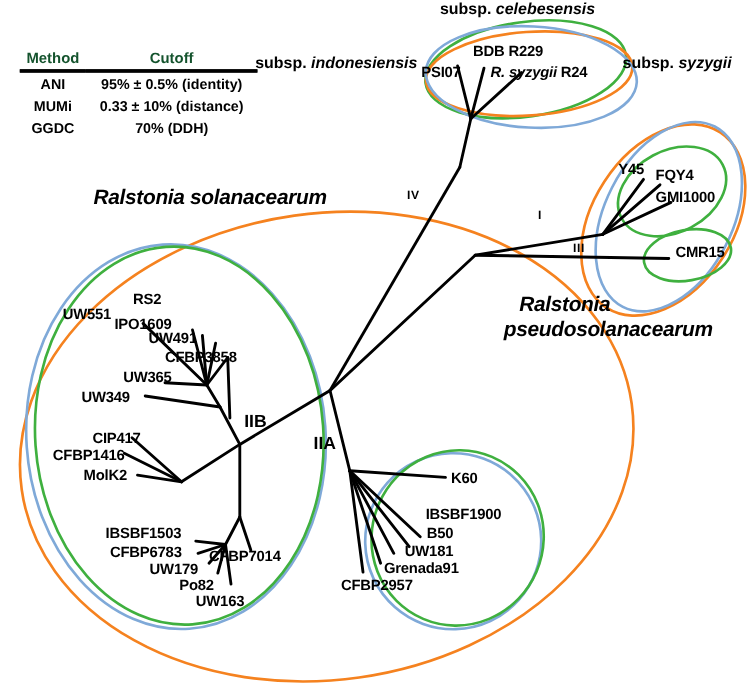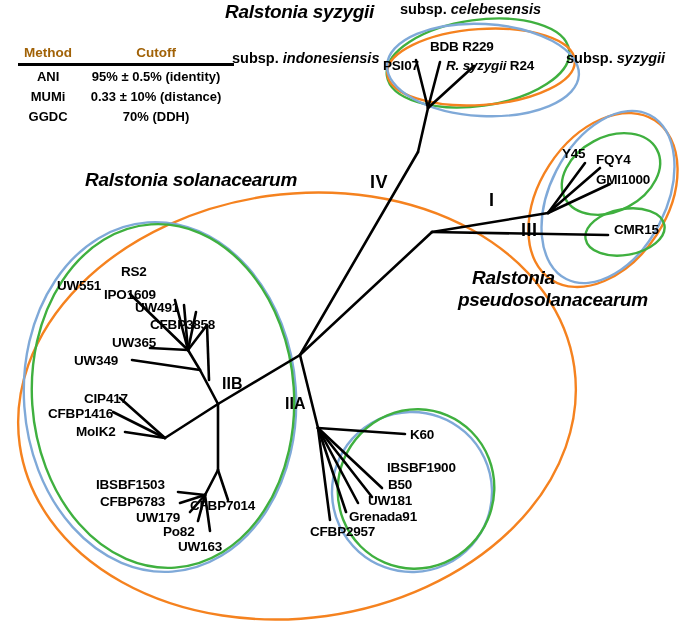--- a/index.html
+++ b/index.html
@@ -29,41 +29,41 @@
     font-family: "Liberation Sans", sans-serif;
     font-weight: bold;
     color: #000000;
     white-space: nowrap;
     line-height: 1;
   }
   .strain { font-size: 13.5px; letter-spacing: -0.2px; }
   .species-title { font-size: 19px; font-style: italic; letter-spacing: -0.3px; }
   .subsp { font-size: 14.5px; }
   .subsp i { font-style: italic; }
-  .phylotype { font-size: 18px; letter-spacing: 0.5px; }
+  .phylotype { font-size: 11px; letter-spacing: 0.5px; }
   .clade { font-size: 16px; letter-spacing: 0px; }
 
   
   #legend {
     position: absolute;
     left: 18px;
     top: 44px;
     width: 216px;
   }
   #legend table {
     border-collapse: collapse;
     width: 100%;
     font-family: "Liberation Sans", sans-serif;
     font-size: 13px;
     font-weight: bold;
   }
   #legend th {
     font-size: 13.5px;
     font-weight: bold;
-    color: #a16207;
+    color: #14532d;
     padding: 1px 2px 3px 2px;
     text-align: center;
     border-bottom: 3.5px solid #000;
   }
   #legend td {
     padding: 2.5px 2px;
     text-align: center;
     font-size: 13px;
     font-weight: bold;
     color: #000;
@@ -174,21 +174,20 @@
           <td>0.33 ± 10% (distance)</td>
         </tr>
         <tr>
           <td class="method m-ggdc">GGDC</td>
           <td>70% (DDH)</td>
         </tr>
       </tbody>
     </table>
   </div>
 
-  <div class="lbl species-title" style="left:225px; top:2px;">Ralstonia syzygii</div>
 
   <div class="lbl species-title" style="left:85px; top:170px;">Ralstonia solanacearum</div>
 
   <div class="lbl species-title" style="left:472px; top:268px;">Ralstonia</div>
   <div class="lbl species-title" style="left:458px; top:290px;">pseudosolanacearum</div>
 
   <div class="lbl subsp" style="left:400px; top:2px;"><span>subsp. </span><i>celebesensis</i></div>
 
   <div class="lbl subsp" style="left:232px; top:51px;"><span>subsp. </span><i>indonesiensis</i></div>
 

